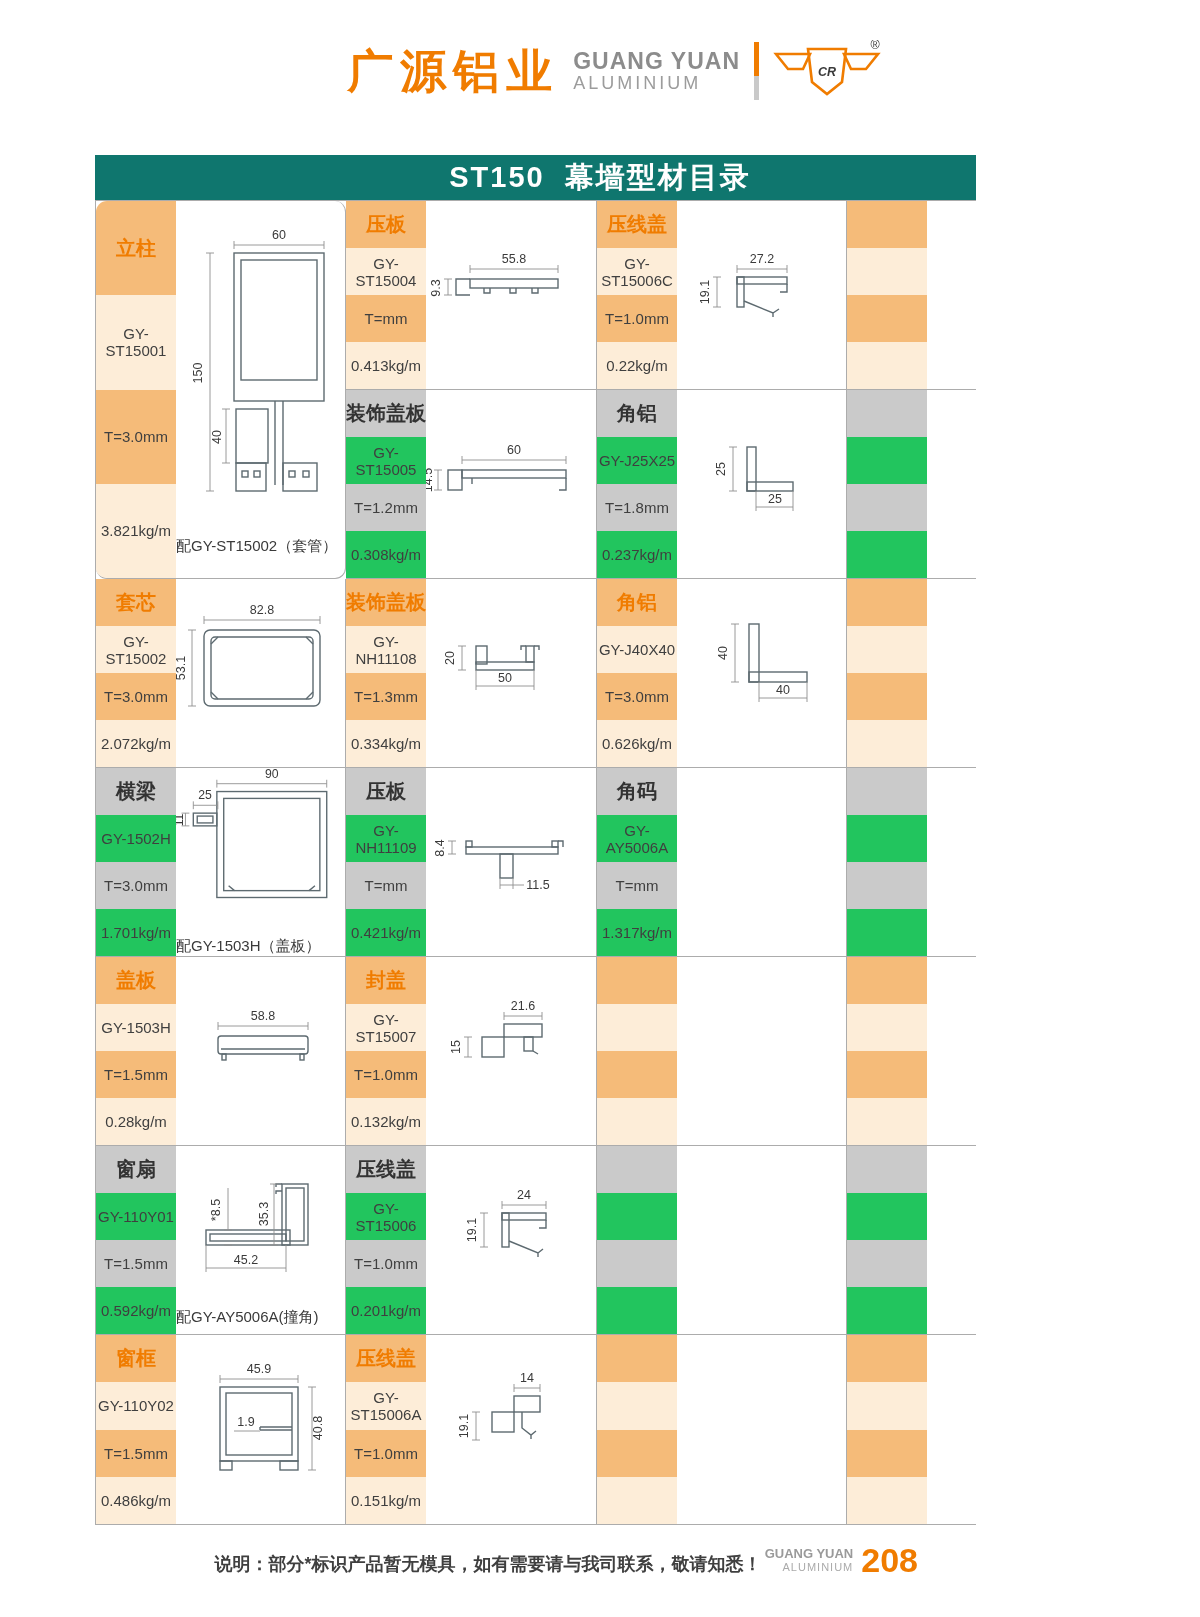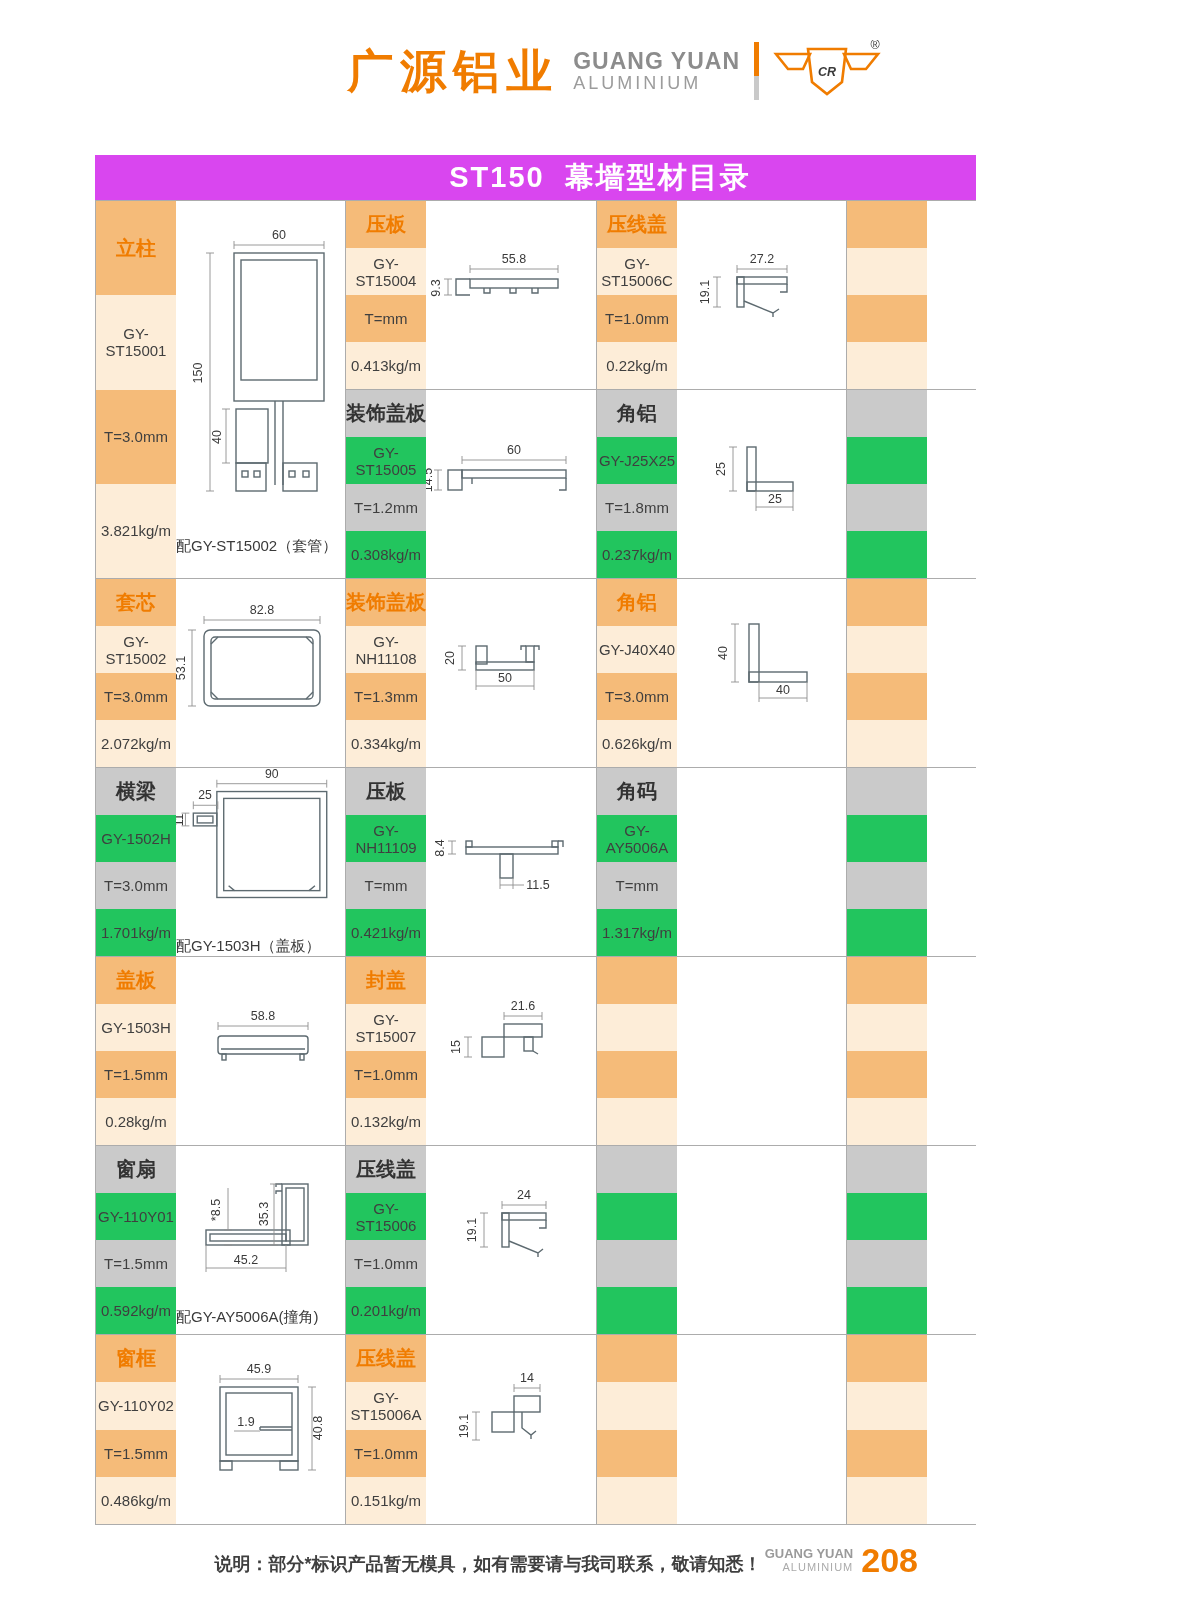--- a/index.html
+++ b/index.html
@@ -8,32 +8,32 @@
 
   
   .header{position:absolute;top:40px;right:95px;display:flex;align-items:center;gap:14px;}
   .brand-cn{font-size:46px;font-weight:bold;color:#F07C00;letter-spacing:7px;line-height:1;}
   .brand-en{display:flex;flex-direction:column;justify-content:center;line-height:1.05;}
   .brand-en .l1{font-size:23px;font-weight:bold;color:#8c8c8c;letter-spacing:1px;}
   .brand-en .l2{font-size:18px;color:#9c9c9c;letter-spacing:3px;}
   .hdr-divider{width:5px;height:58px;background:linear-gradient(#F07C00 0 58%,#c9c9c9 58% 100%);}
 
   
-  .titlebar{position:absolute;left:95px;top:155px;width:1010px;height:45px;background:#d946ef;
+  .titlebar{position:absolute;left:95px;top:155px;width:1010px;height:45px;background:#0f766e;
             color:#fff;font-size:29px;font-weight:bold;display:flex;align-items:center;
             justify-content:center;letter-spacing:2px;white-space:pre;}
 
   
   .catalog{position:absolute;left:95px;top:200px;width:1010px;box-sizing:border-box;
            border:1px solid #ACACAC;display:grid;
            grid-template-columns:250px 251px 250px auto;grid-template-rows:repeat(7,189px);}
   .cell{border-right:1px solid #ACACAC;border-bottom:1px solid #ACACAC;display:flex;overflow:hidden;}
   .cell.lastcol{border-right:none;}
   .cell.lastrow{border-bottom:none;}
-  .cell.tall{grid-row:1 / span 2;grid-column:1;}
+  .cell.tall{grid-row:1 / span 2;grid-column:1;border-radius:11px;}
   .labels{width:80px;display:flex;flex-direction:column;flex:none;}
   .lab{flex:1;display:flex;align-items:center;justify-content:center;font-size:15px;color:#3f3f3f;text-align:center;}
   .lab.cat{font-weight:bold;font-size:20px;}
   .orange .lab:nth-child(1),.orange .lab:nth-child(3){background:#F5BB79;}
   .orange .lab:nth-child(2),.orange .lab:nth-child(4){background:#FDEDD8;}
   .gray .lab:nth-child(1),.gray .lab:nth-child(3){background:#CACACA;}
   .gray .lab:nth-child(2),.gray .lab:nth-child(4){background:#22c55e;}
   .orange .lab.cat{color:#F07C00;}
   .gray .lab.cat{color:#333;}
   .draw{flex:1;display:flex;flex-direction:column;align-items:flex-start;justify-content:center;position:relative;}

